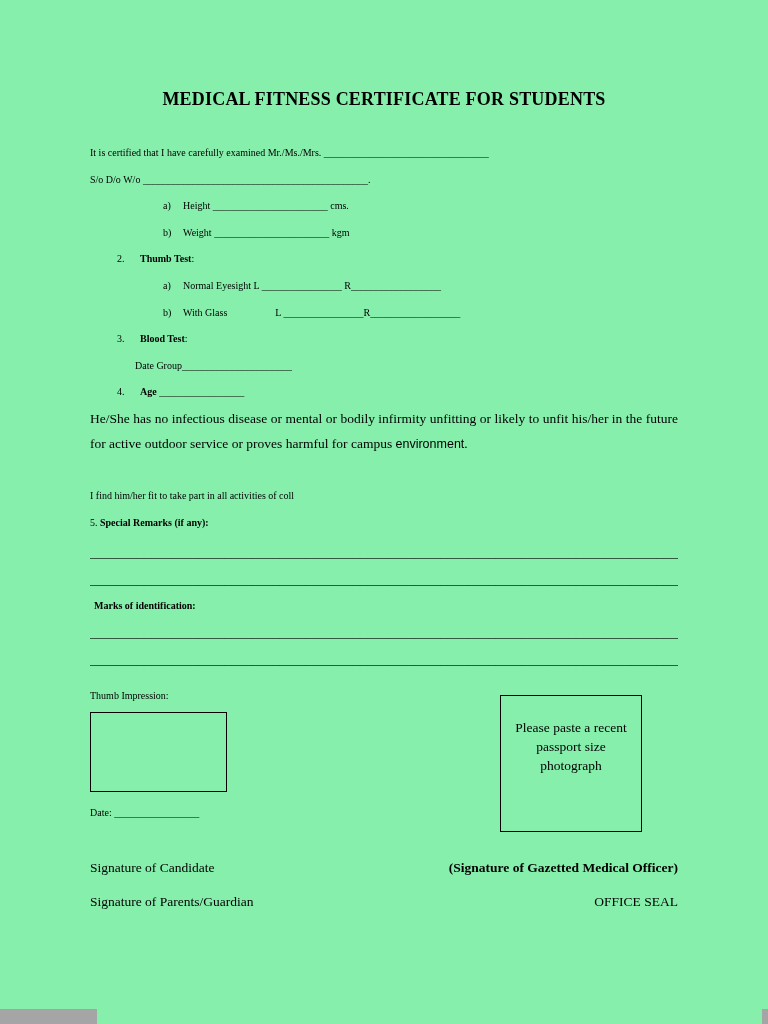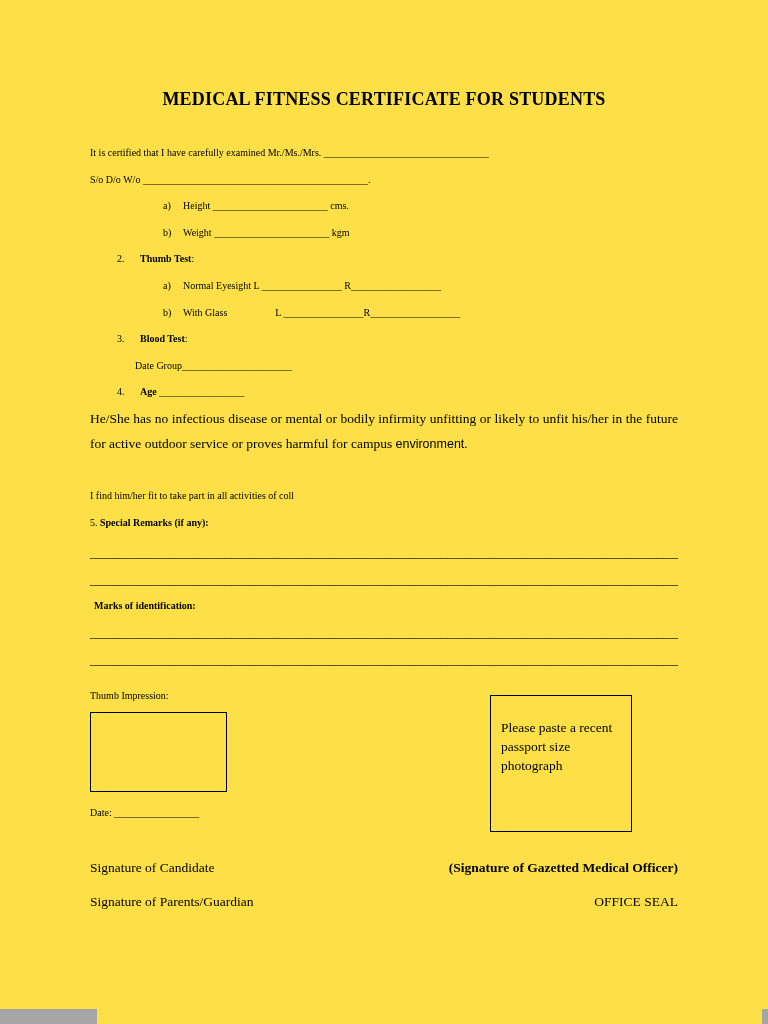--- a/index.html
+++ b/index.html
@@ -5,21 +5,21 @@
   * { margin: 0; padding: 0; box-sizing: border-box; }
   html, body { width: 768px; background: #ffffff; }
   body {
     font-family: "Liberation Serif", serif;
     color: #000000;
   }
   .page {
     position: relative;
     width: 768px;
     height: 1024px;
-    background: #fde047;
+    background: #86efac;
     padding: 88px 90px 0 90px;
     overflow: hidden;
   }
   .title {
     font-size: 18px;
     font-weight: bold;
     text-align: center;
     line-height: 22px;
     letter-spacing: 0.2px;
     margin-bottom: 30px;
@@ -60,25 +60,26 @@
   .thumb-label-line { line-height: 22px; }
   .thumb-box {
     width: 137px;
     height: 80px;
     border: 1px solid #000;
     margin-top: 5px;
   }
   .date-line { margin-top: 8px; }
   .photo-box {
     position: absolute;
-    left: 490px;
+    left: 500px;
     top: 695px;
     width: 142px;
     height: 137px;
     border: 1px solid #000;
+    text-align: center;
     padding: 22px 10px 0 10px;
   }
   .photo-box p {
     font-size: 13.5px;
     line-height: 19px;
   }
   .sig-row {
     display: flex;
     justify-content: space-between;
     font-size: 13.5px;

